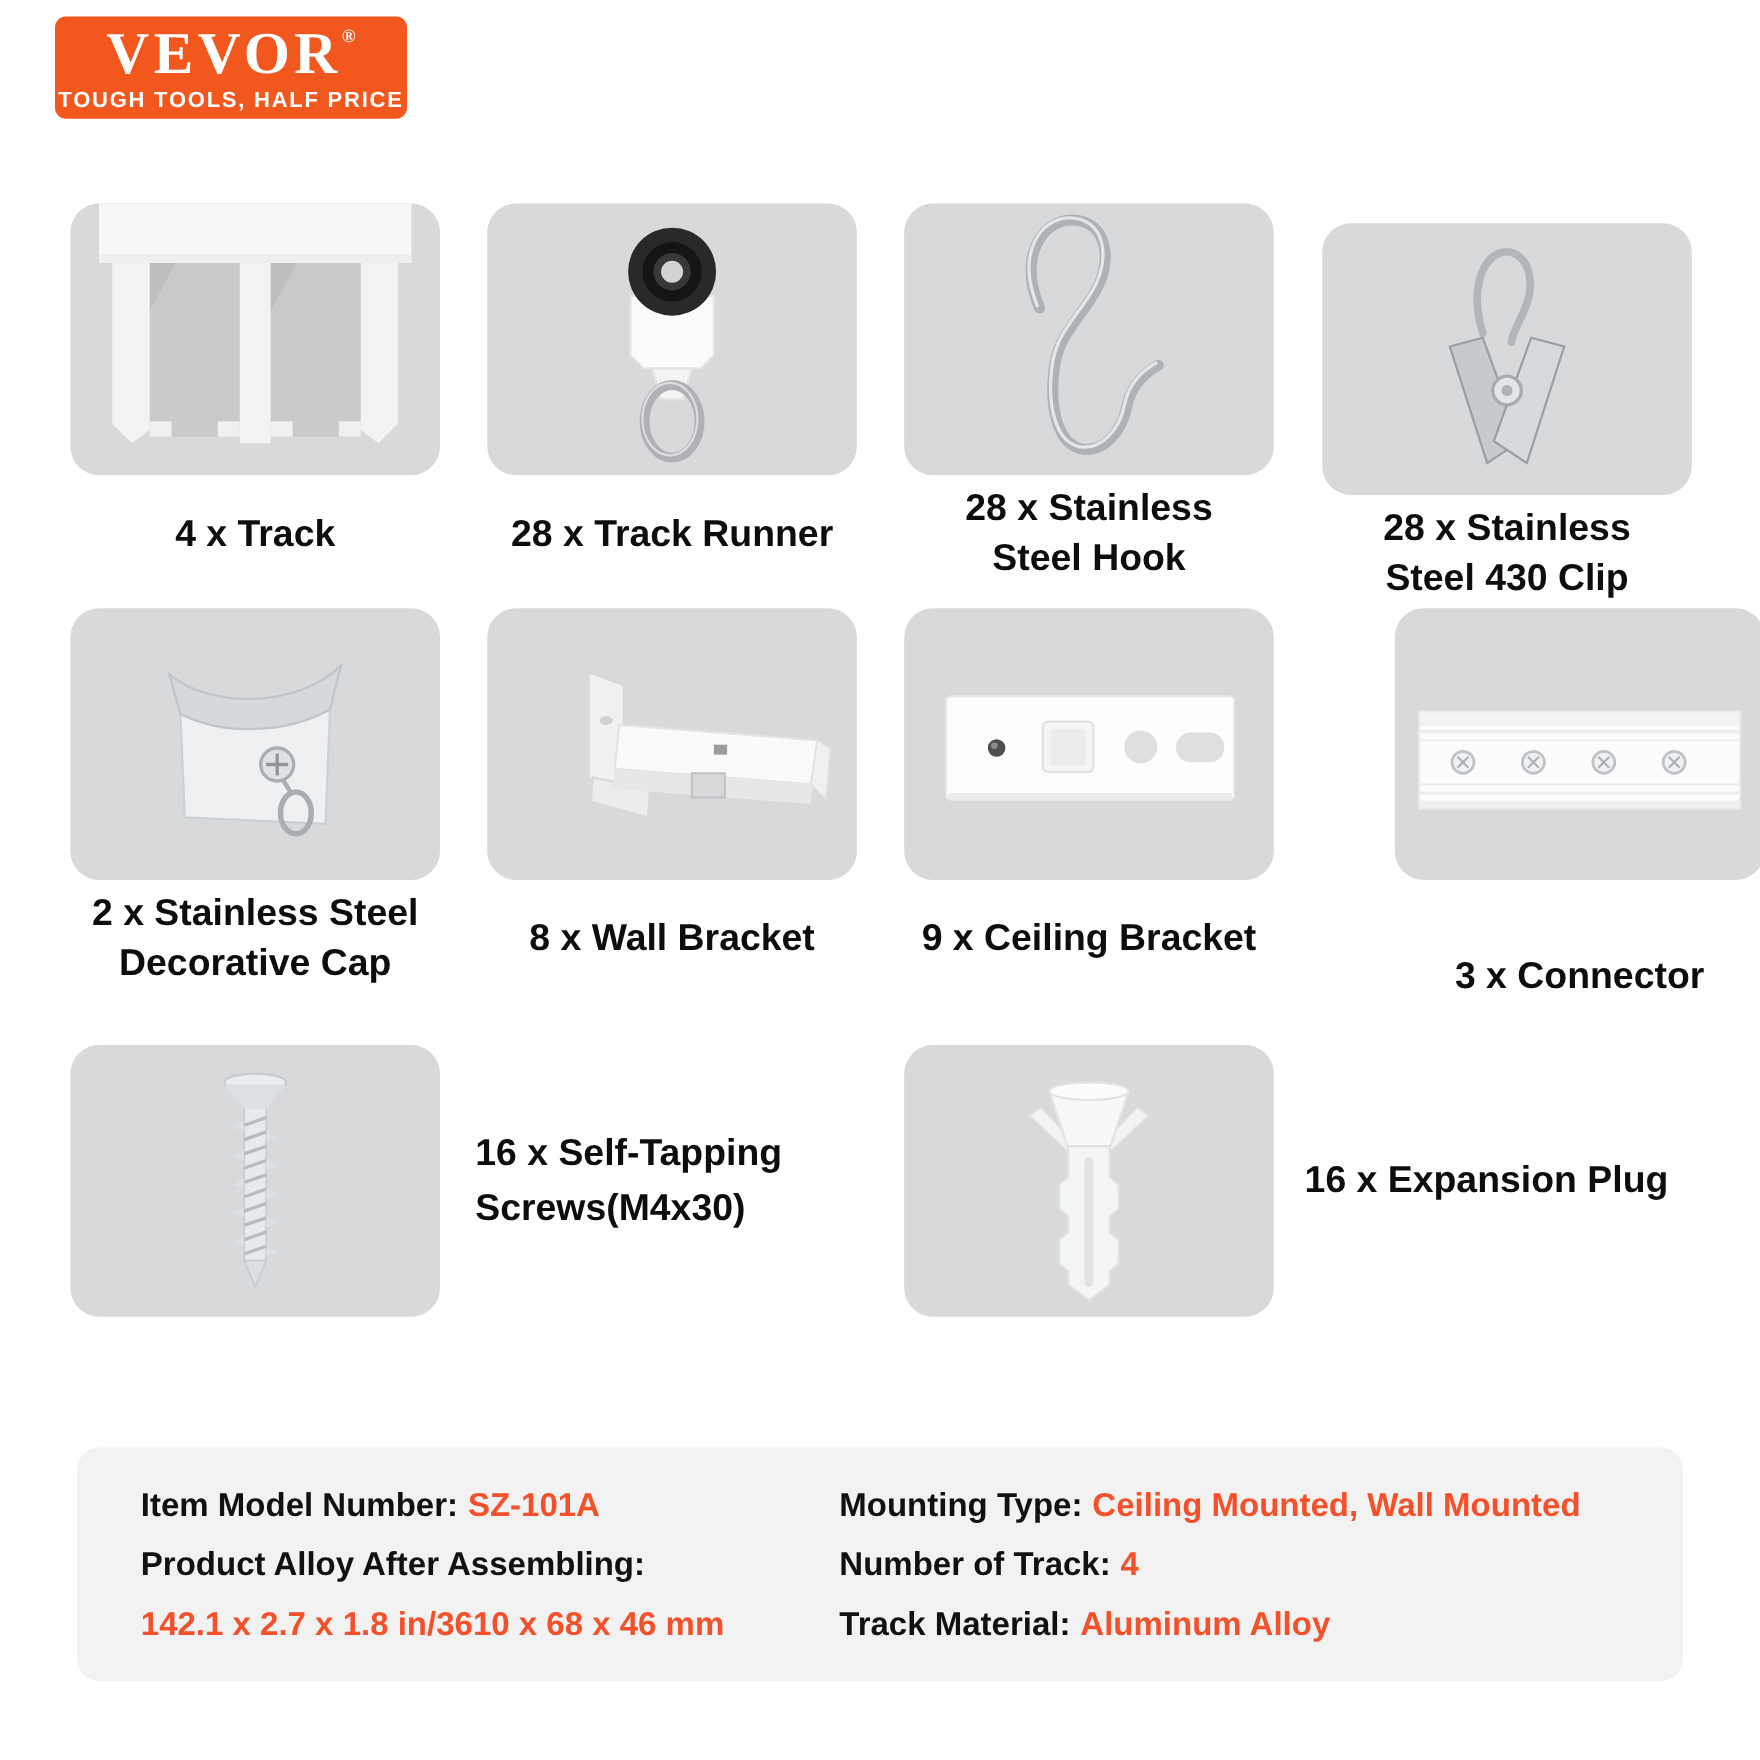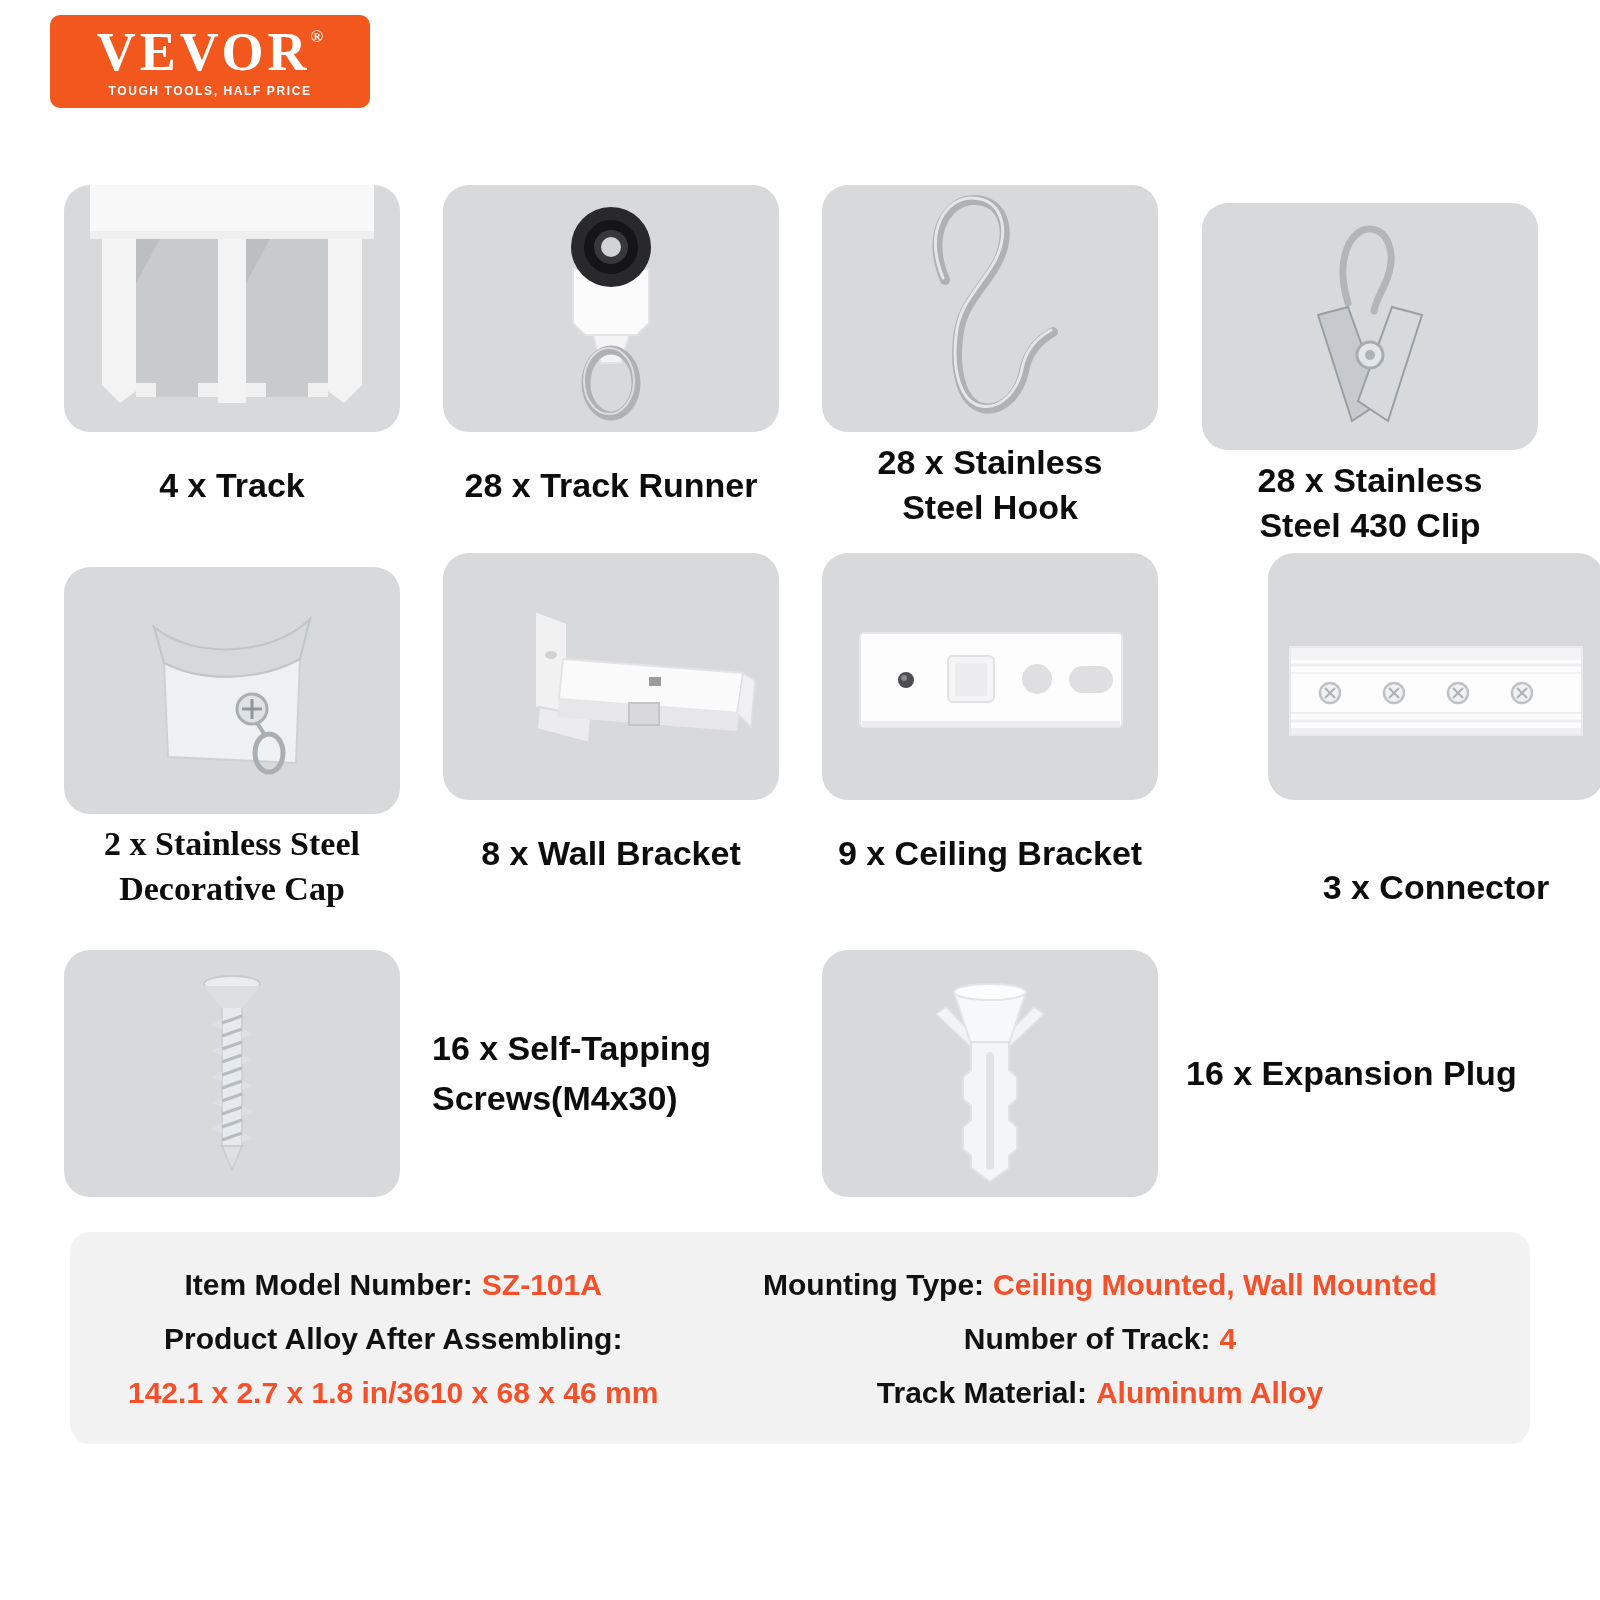--- a/index.html
+++ b/index.html
@@ -9,21 +9,21 @@
   }
   .page{position:absolute;inset:0;}
   
   .logo{
     position:absolute;left:50px;top:15px;width:320px;height:93px;
     background:#F2571D;border-radius:10px;color:#fff;
     display:flex;flex-direction:column;align-items:center;justify-content:center;
   }
   .logo .brand{font-size:54px;font-weight:bold;letter-spacing:4px;line-height:1;font-family:Liberation Serif, serif;}
   .logo .brand sup{font-size:17px;vertical-align:28px;letter-spacing:0;}
-  .logo .tagline{font-size:12px;font-weight:bold;letter-spacing:1.6px;margin-top:5px;}
+  .logo .tagline{font-size:20px;font-weight:bold;letter-spacing:1.6px;margin-top:5px;}
   
   .cell{position:absolute;width:336px;display:flex;flex-direction:column;align-items:center;}
   .tile{
     width:336px;height:247px;background:#D8D9DB;border-radius:26px;
     overflow:hidden;flex:0 0 auto;
   }
   .tile svg{display:block;width:336px;height:247px;}
   .caparea{height:106px;width:360px;display:flex;align-items:center;justify-content:center;}
   .cap{
     font-size:34px;font-weight:bold;color:#0D0D0D;text-align:center;line-height:1.32;margin:0;
@@ -32,22 +32,22 @@
   .cap-mid{max-width:314px;}
   
   .sidecell{position:absolute;display:flex;align-items:center;}
   .sidelabel{
     font-size:34px;font-weight:bold;color:#0D0D0D;line-height:1.45;margin:0;text-align:left;
   }
   .sidelabel.screws{margin-left:32px;width:330px;}
   .sidelabel.plug{margin-left:28px;width:420px;}
   
   .spec-panel{
-    position:absolute;left:70px;top:1232px;width:1460px;height:212px;
-    background:#F2F2F3;border-radius:20px;text-align:center;
+    position:absolute;left:70px;top:1316px;width:1460px;height:212px;
+    background:#F2F2F3;border-radius:20px;
   }
   .spec-col{position:absolute;top:26px;}
   .spec-col.left{left:58px;}
   .spec-col.right{left:693px;}
   .spec-line{margin:0;font-size:30px;font-weight:bold;color:#111;line-height:54px;white-space:nowrap;}
   .spec-v{color:#F4502A;margin-left:9px;}
   .spec-v.noml{margin-left:0;}
 </style>
 </head>
 <body>
@@ -120,21 +120,21 @@
         <polygon points="220,112 190,104 156,198 186,218" fill="#D6DADD" stroke="#989EA3" stroke-width="2"></polygon>
         <circle cx="168" cy="152" r="13" fill="#E3E6E8" stroke="#A6ACB0" stroke-width="3"></circle>
         <circle cx="168" cy="152" r="5" fill="#AEB3B7"></circle>
       </svg>
     </div>
     <div class="caparea">
         <p class="cap cap-narrow">28 x Stainless Steel 430 Clip</p>
       </div>
   </div>
 
-  <div class="cell" style="left:64px;top:567px;font-family:Liberation Serif, serif;">
+  <div class="cell" style="left:64px;top:553px;">
     <div class="tile">
       <svg viewBox="0 0 336 247">
         <polygon points="100,96 236,92 232,196 104,190" fill="#EEF0F1" stroke="#CDD1D4" stroke-width="2"></polygon>
         <path d="M90 60 C128 92 208 90 246 52 L236 92 C196 114 140 116 100 96 Z" fill="#D5D9DC" stroke="#C0C5C8" stroke-width="2"></path>
         <path d="M192 154 l10 16" stroke="#A8AEB2" stroke-width="4"></path>
         <circle cx="188" cy="142" r="15" fill="#DFE2E4" stroke="#A8AEB2" stroke-width="3"></circle>
         <path d="M188 132 v20 M178 142 h20" stroke="#8F969B" stroke-width="3"></path>
         <ellipse cx="205" cy="186" rx="14" ry="19" fill="none" stroke="#A8AEB2" stroke-width="5"></ellipse>
       </svg>
     </div>

